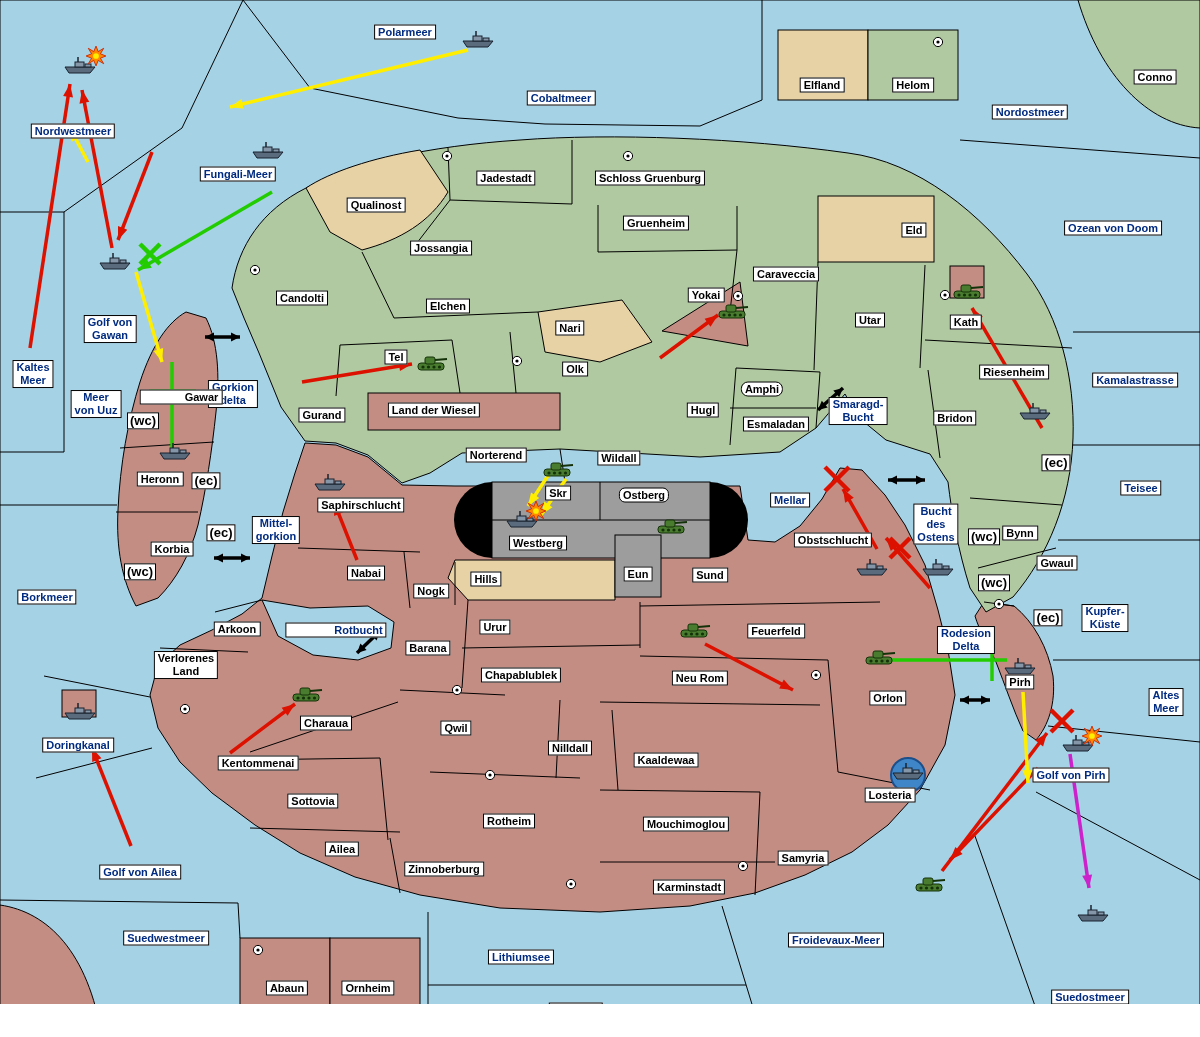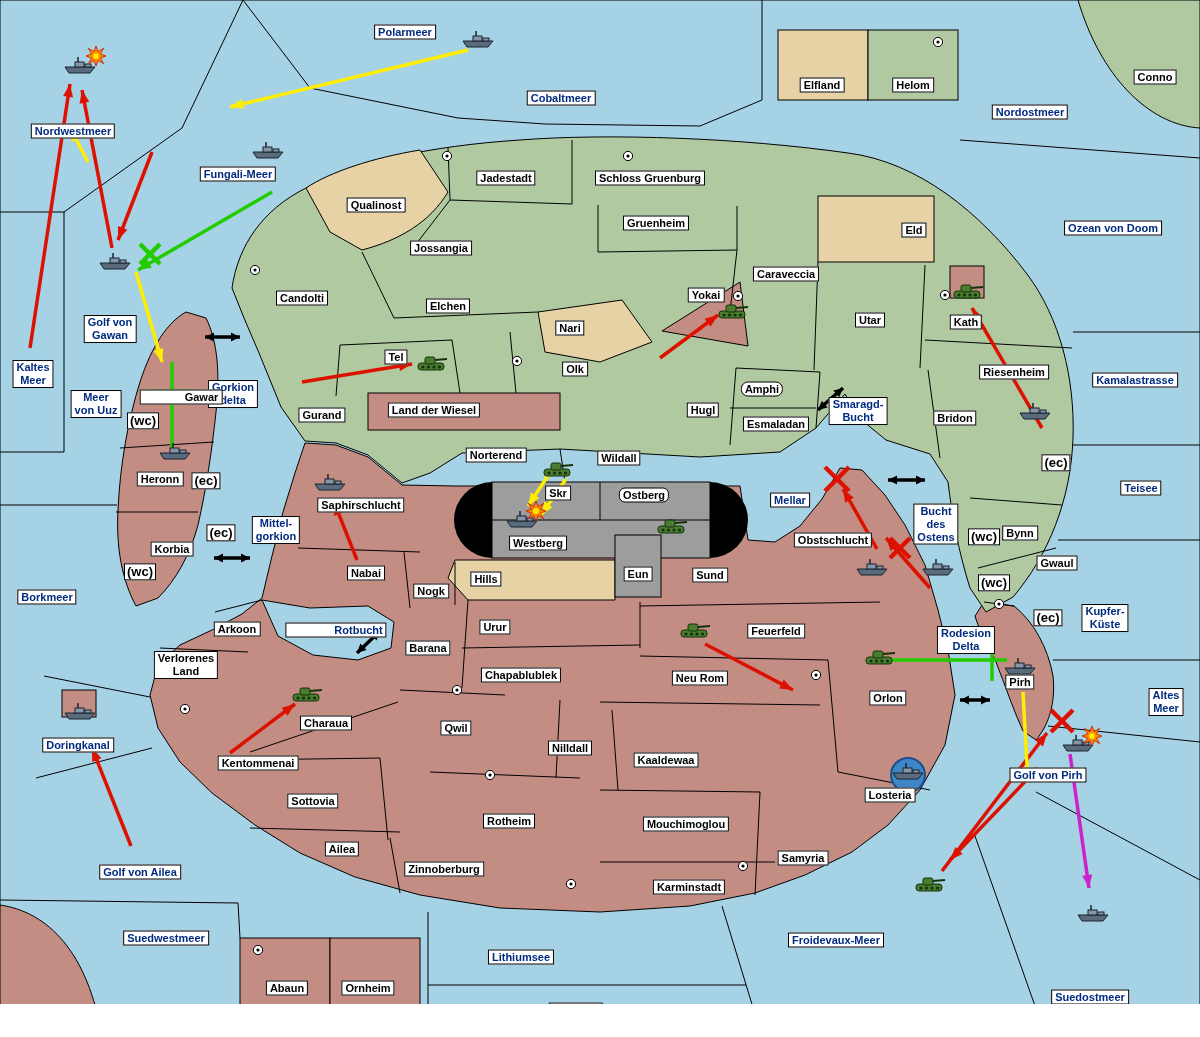--- a/index.html
+++ b/index.html
@@ -230,21 +230,21 @@
       <div class="map-label sea" style="left: 405px; top: 32px;">Polarmeer</div>
       <div class="map-label sea" style="left: 561px; top: 98px;">Cobaltmeer</div>
       <div class="map-label sea" style="left: 1030px; top: 112px;">Nordostmeer</div>
       <div class="map-label sea" style="left: 1085px; top: 228px; margin-left: 28px;">Ozean von Doom</div>
       <div class="map-label sea" style="left: 1135px; top: 380px;">Kamalastrasse</div>
       <div class="map-label sea" style="left: 1141px; top: 488px;">Teisee</div>
       <div class="map-label sea" style="left: 1105px; top: 618px;">Kupfer-
 Küste</div>
       <div class="map-label sea" style="left: 1166px; top: 702px;">Altes
 Meer</div>
-      <div class="map-label sea" style="left: 1048px; top: 775px;">Golf von Pirh</div>
+      <div class="map-label sea" style="left: 1071px; top: 775px;">Golf von Pirh</div>
       <div class="map-label sea" style="left: 1090px; top: 997px;">Suedostmeer</div>
       <div class="map-label sea" style="left: 836px; top: 940px;">Froidevaux-Meer</div>
       <div class="map-label sea" style="left: 576px; top: 1010px;">Daxmeer</div>
       <div class="map-label sea" style="left: 521px; top: 957px;">Lithiumsee</div>
       <div class="map-label sea" style="left: 166px; top: 938px;">Suedwestmeer</div>
       <div class="map-label sea" style="left: 140px; top: 872px;">Golf von Ailea</div>
       <div class="map-label sea" style="left: 78px; top: 745px;">Doringkanal</div>
       <div class="map-label sea" style="left: 47px; top: 589px; margin-top: 8px;">Borkmeer</div>
       <div class="map-label sea" style="left: 96px; top: 404px;">Meer
 von Uuz</div>

